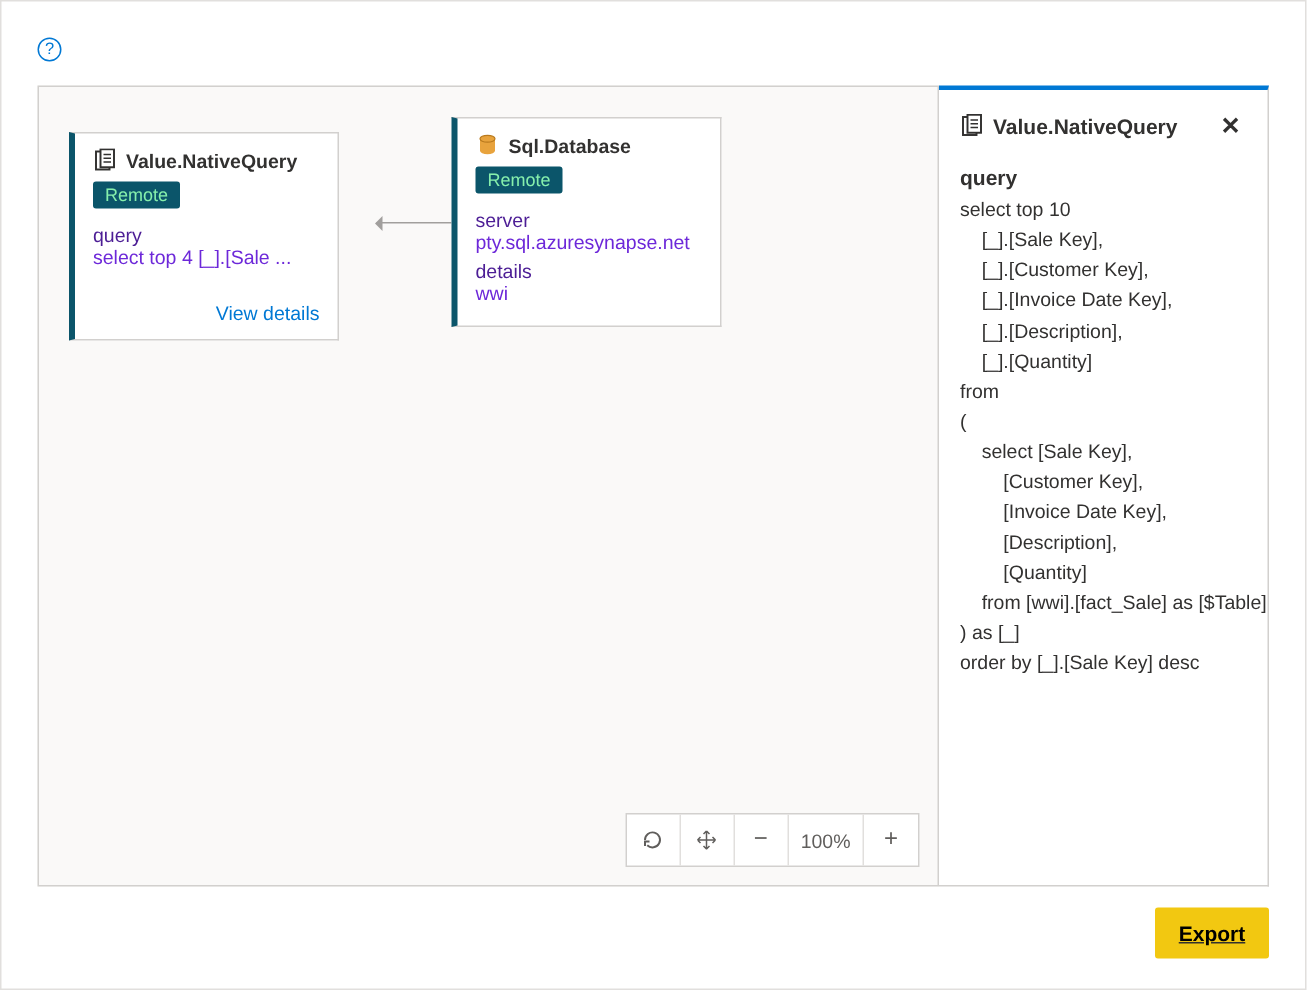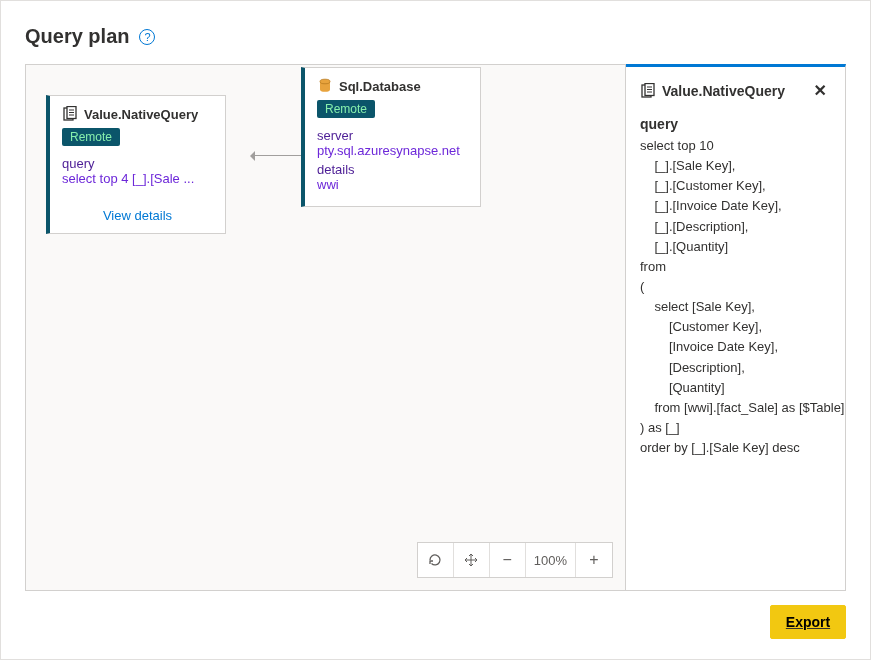--- a/index.html
+++ b/index.html
@@ -69,21 +69,21 @@
     color: #86efac;
     font-size: 12px;
     padding: 2px 8px;
     border-radius: 2px;
     margin-bottom: 8px;
   }
   .kv-label { color: #4c1d95; margin-top: 2px; }
   .kv-value { color: #6d28d9; margin-bottom: 4px; word-break: break-all; }
   .view-details {
     color: #0078d4;
-    text-align: center;
+    text-align: right;
     margin-top: 22px;
     cursor: pointer;
   }
   .arrow {
     position: absolute;
     height: 1px;
     background: #a19f9d;
   }
   .arrow::before {
     content: "";
@@ -160,21 +160,20 @@
   .btn-primary {
     background: #f2c811;
     border-color: #f2c811;
     font-weight: 600;
   }
 </style>
 </head>
 <body>
 
 <div class="header">
-  <h1>Query plan</h1>
   <span class="help-icon">?</span>
 </div>
 
 <div class="body-row">
 
   <div class="canvas">
 
     <div class="arrow" style="left:225px; top:90px; width:50px;"></div>
 
     <div class="node" style="left:20px; top:30px;">
@@ -187,21 +186,21 @@
             <line x1="7" y1="9" x2="12" y2="9" stroke="#323130"></line>
           </svg>
         <span>Value.NativeQuery</span>
       </div>
       <span class="badge">Remote</span>
       <div class="kv-label">query</div>
       <div class="kv-value">select top 4 [_].[Sale ...</div>
       <div class="view-details">View details</div>
     </div>
 
-    <div class="node" style="left:275px; top:2px;">
+    <div class="node" style="left:275px; top:20px;">
       <div class="node-header">
         <svg viewBox="0 0 16 16">
             <ellipse cx="8" cy="3.5" rx="5" ry="2.3" fill="#e8a33d"></ellipse>
             <path d="M3 3.5 v8 a5 2.3 0 0 0 10 0 v-8" fill="#e8a33d"></path>
             <ellipse cx="8" cy="3.5" rx="5" ry="2.3" fill="none" stroke="#b97a1e" stroke-width="0.8"></ellipse>
           </svg>
         <span>Sql.Database</span>
       </div>
       <span class="badge">Remote</span>
       <div class="kv-label">server</div>

